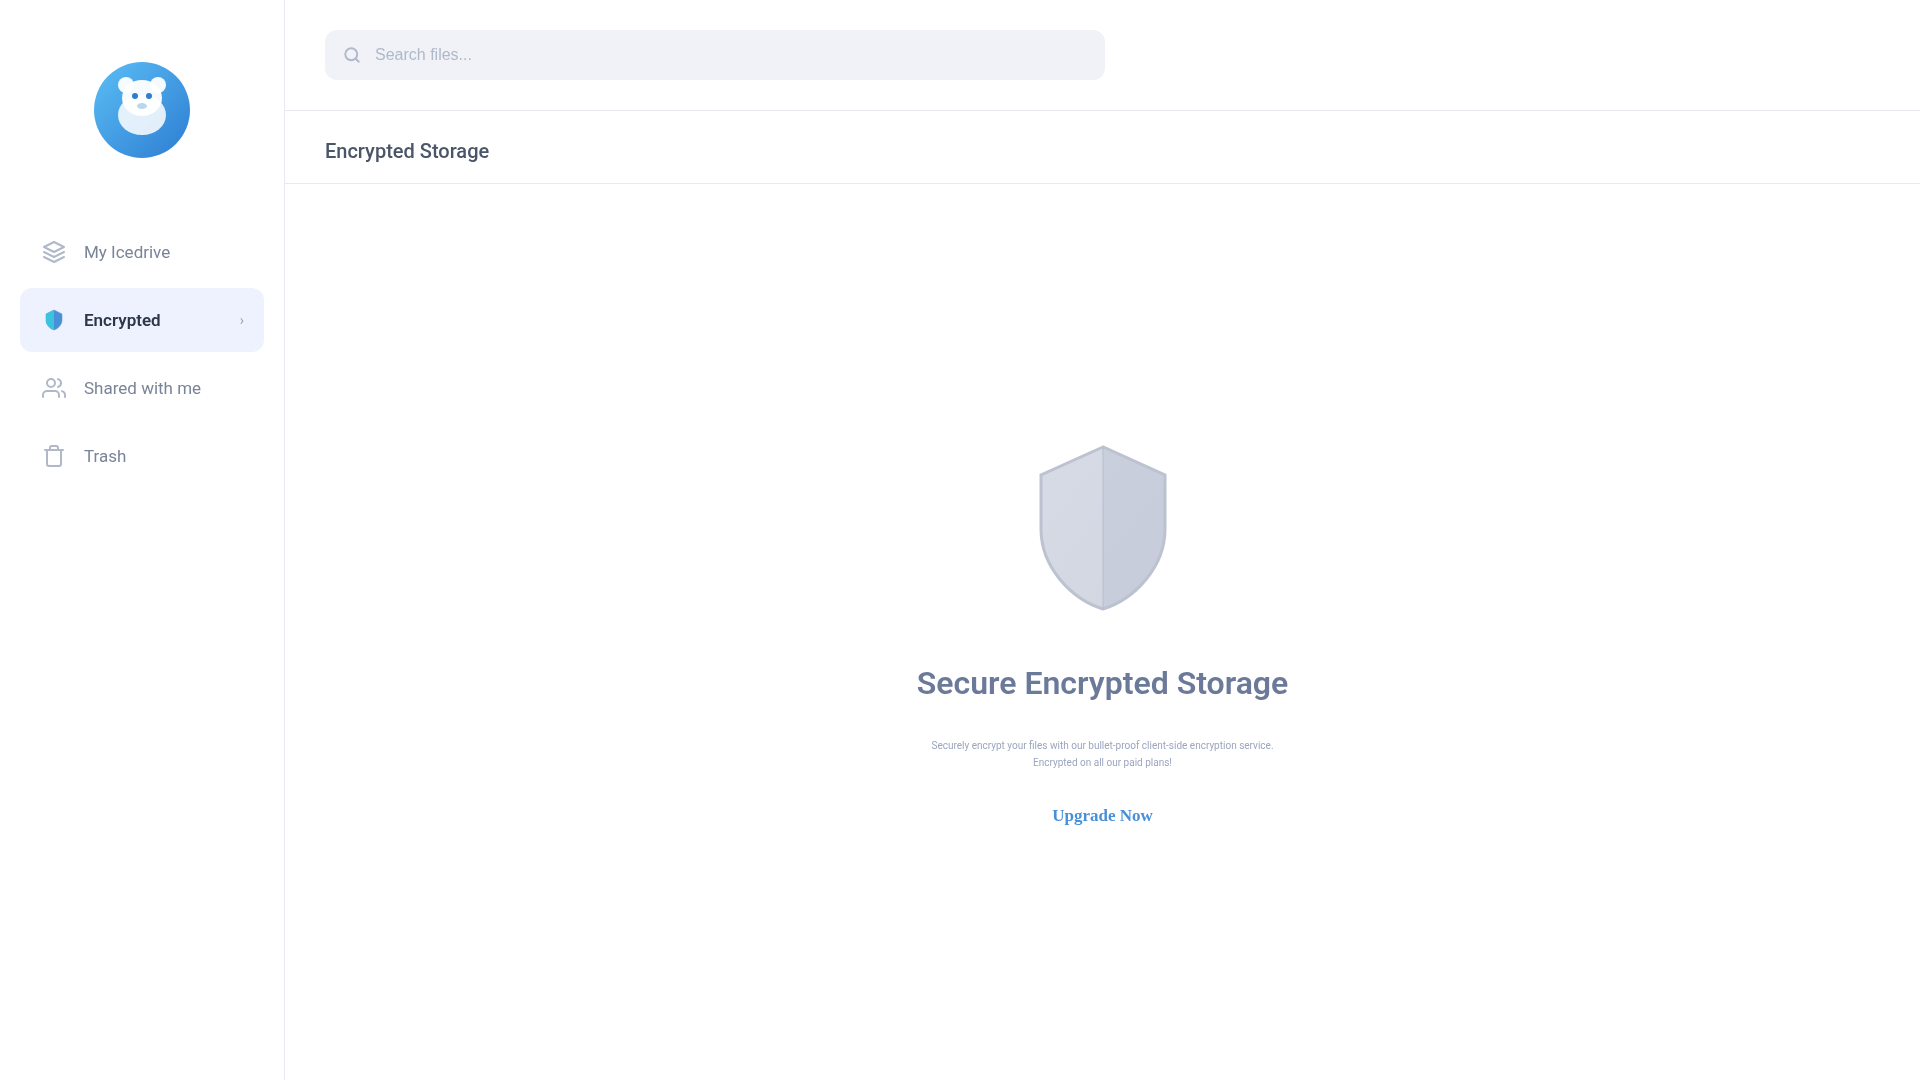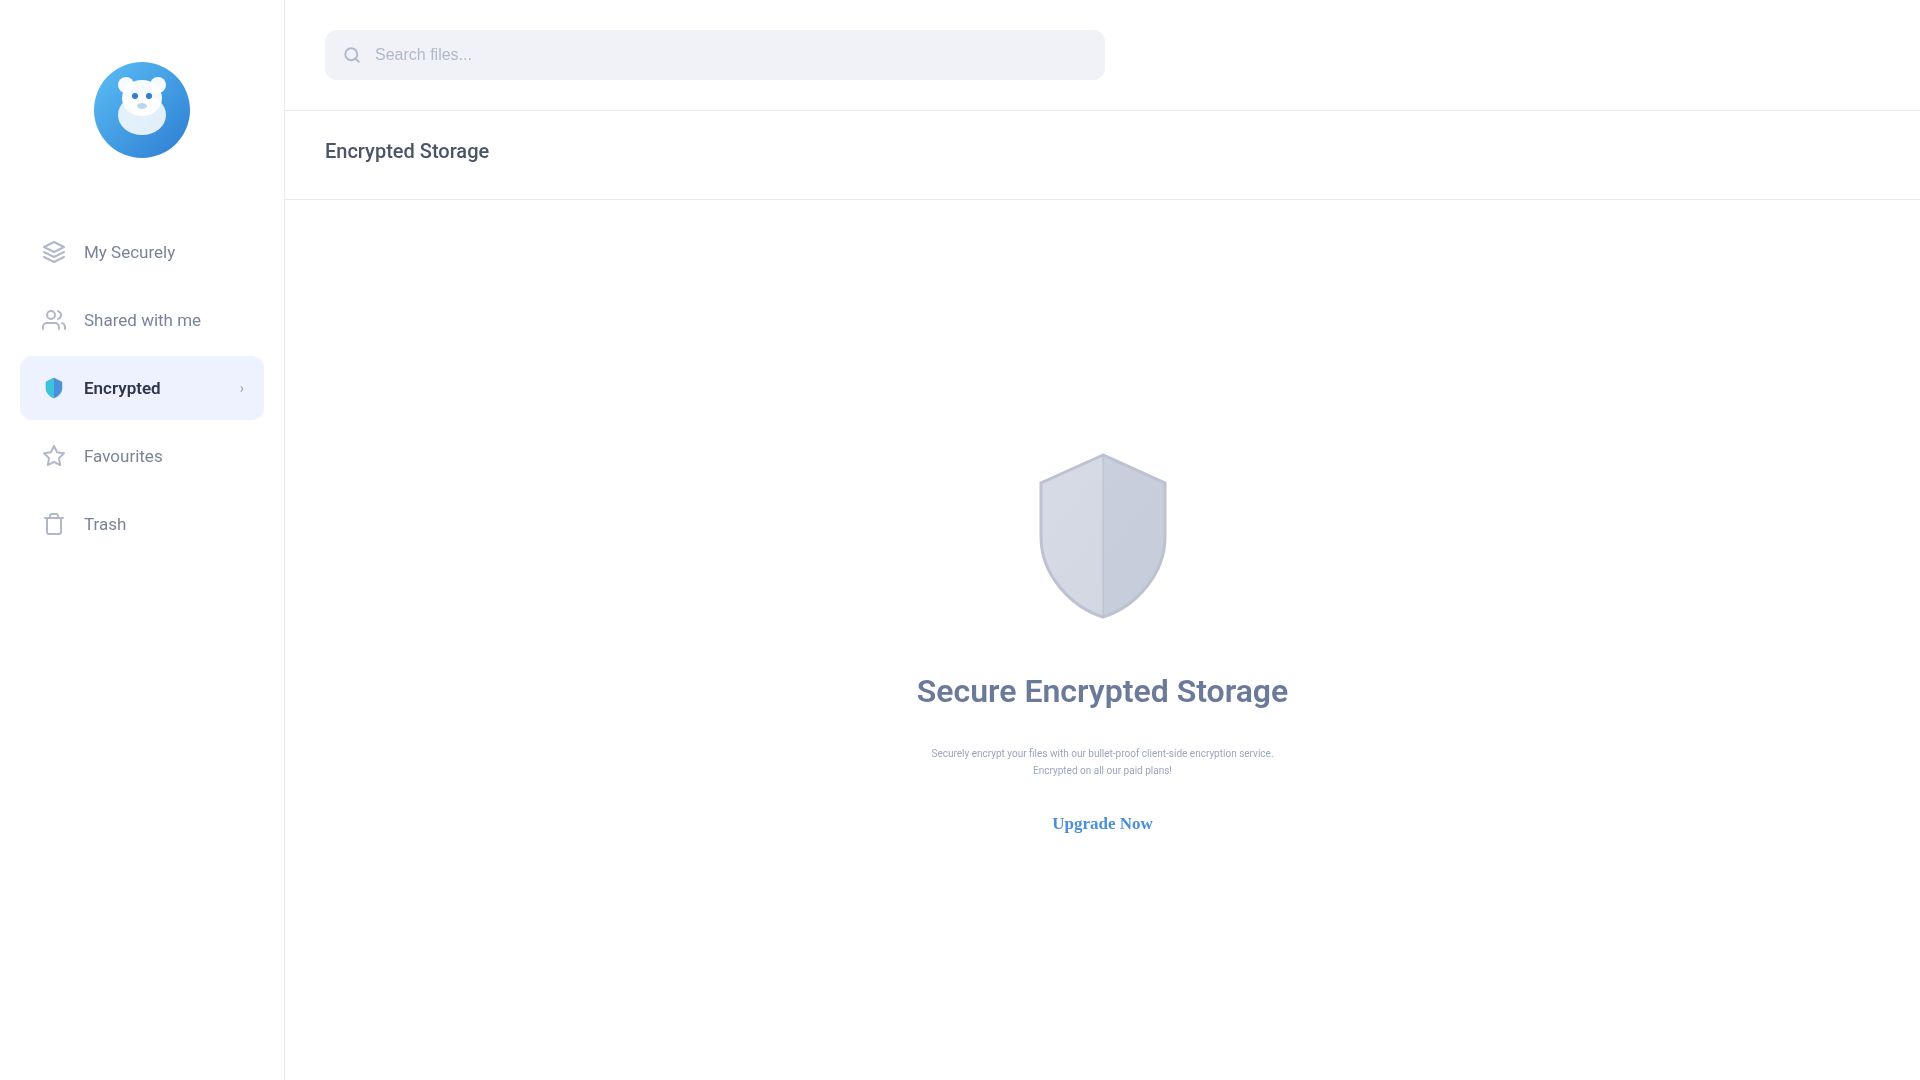--- a/index.html
+++ b/index.html
@@ -131,21 +131,21 @@
       font-size: 16px;
       color: #2d3748;
       outline: none;
     }
 
     .search-input::placeholder {
       color: #b0b8c9;
     }
 
     .content-header {
-      padding: 28px 40px 36px;
+      padding: 28px 40px 20px;
       background: #ffffff;
       border-bottom: 1px solid #e8eaf0;
     }
 
     .content-header h2 {
       font-size: 20px;
       font-weight: 500;
       color: #4a5568;
     }
 
@@ -232,54 +232,46 @@
   <ul class="nav-list">
 
     <li class="nav-item">
       <span class="nav-icon">
         <svg width="24" height="24" viewBox="0 0 24 24" fill="none">
           <path d="M2 17L12 22L22 17" stroke="#b0b8c9" stroke-width="2" stroke-linecap="round" stroke-linejoin="round"></path>
           <path d="M2 12L12 17L22 12" stroke="#b0b8c9" stroke-width="2" stroke-linecap="round" stroke-linejoin="round"></path>
           <path d="M12 2L2 7L12 12L22 7L12 2Z" stroke="#b0b8c9" stroke-width="2" stroke-linecap="round" stroke-linejoin="round"></path>
         </svg>
       </span>
-      <span class="nav-label">My Securely</span>
+      <span class="nav-label">My Icedrive</span>
+    </li>
+
+    <li class="nav-item active">
+      <span class="nav-icon">
+        <svg width="24" height="24" viewBox="0 0 24 24" fill="none">
+          <path d="M12 2L4 6V12C4 16.4 7.4 20.5 12 22C16.6 20.5 20 16.4 20 12V6L12 2Z" fill="#4a90d9" stroke="#4a90d9" stroke-width="0.5"></path>
+          <path d="M12 2L12 22C7.4 20.5 4 16.4 4 12V6L12 2Z" fill="#36d1dc" opacity="0.8"></path>
+        </svg>
+      </span>
+      <span class="nav-label">Encrypted</span>
+      <span class="nav-chevron">›</span>
     </li>
 
     <li class="nav-item">
       <span class="nav-icon">
         <svg width="24" height="24" viewBox="0 0 24 24" fill="none">
           <path d="M17 21v-2a4 4 0 0 0-4-4H5a4 4 0 0 0-4 4v2" stroke="#b0b8c9" stroke-width="2" stroke-linecap="round" stroke-linejoin="round"></path>
           <circle cx="9" cy="7" r="4" stroke="#b0b8c9" stroke-width="2" stroke-linecap="round" stroke-linejoin="round"></circle>
           <path d="M23 21v-2a4 4 0 0 0-3-3.87" stroke="#b0b8c9" stroke-width="2" stroke-linecap="round" stroke-linejoin="round"></path>
           <path d="M16 3.13a4 4 0 0 1 0 7.75" stroke="#b0b8c9" stroke-width="2" stroke-linecap="round" stroke-linejoin="round"></path>
         </svg>
       </span>
       <span class="nav-label">Shared with me</span>
     </li>
 
-    <li class="nav-item active">
-      <span class="nav-icon">
-        <svg width="24" height="24" viewBox="0 0 24 24" fill="none">
-          <path d="M12 2L4 6V12C4 16.4 7.4 20.5 12 22C16.6 20.5 20 16.4 20 12V6L12 2Z" fill="#4a90d9" stroke="#4a90d9" stroke-width="0.5"></path>
-          <path d="M12 2L12 22C7.4 20.5 4 16.4 4 12V6L12 2Z" fill="#36d1dc" opacity="0.8"></path>
-        </svg>
-      </span>
-      <span class="nav-label">Encrypted</span>
-      <span class="nav-chevron">›</span>
-    </li>
-
-    <li class="nav-item">
-      <span class="nav-icon">
-        <svg width="24" height="24" viewBox="0 0 24 24" fill="none">
-          <polygon points="12 2 15.09 8.26 22 9.27 17 14.14 18.18 21.02 12 17.77 5.82 21.02 7 14.14 2 9.27 8.91 8.26 12 2" stroke="#b0b8c9" stroke-width="2" stroke-linecap="round" stroke-linejoin="round"></polygon>
-        </svg>
-      </span>
-      <span class="nav-label">Favourites</span>
-    </li>
 
 
     <li class="nav-item">
       <span class="nav-icon">
         <svg width="24" height="24" viewBox="0 0 24 24" fill="none">
           <polyline points="3 6 5 6 21 6" stroke="#b0b8c9" stroke-width="2" stroke-linecap="round" stroke-linejoin="round"></polyline>
           <path d="M19 6v14a2 2 0 0 1-2 2H7a2 2 0 0 1-2-2V6m3 0V4a2 2 0 0 1 2-2h4a2 2 0 0 1 2 2v2" stroke="#b0b8c9" stroke-width="2" stroke-linecap="round" stroke-linejoin="round"></path>
         </svg>
       </span>
       <span class="nav-label">Trash</span>

